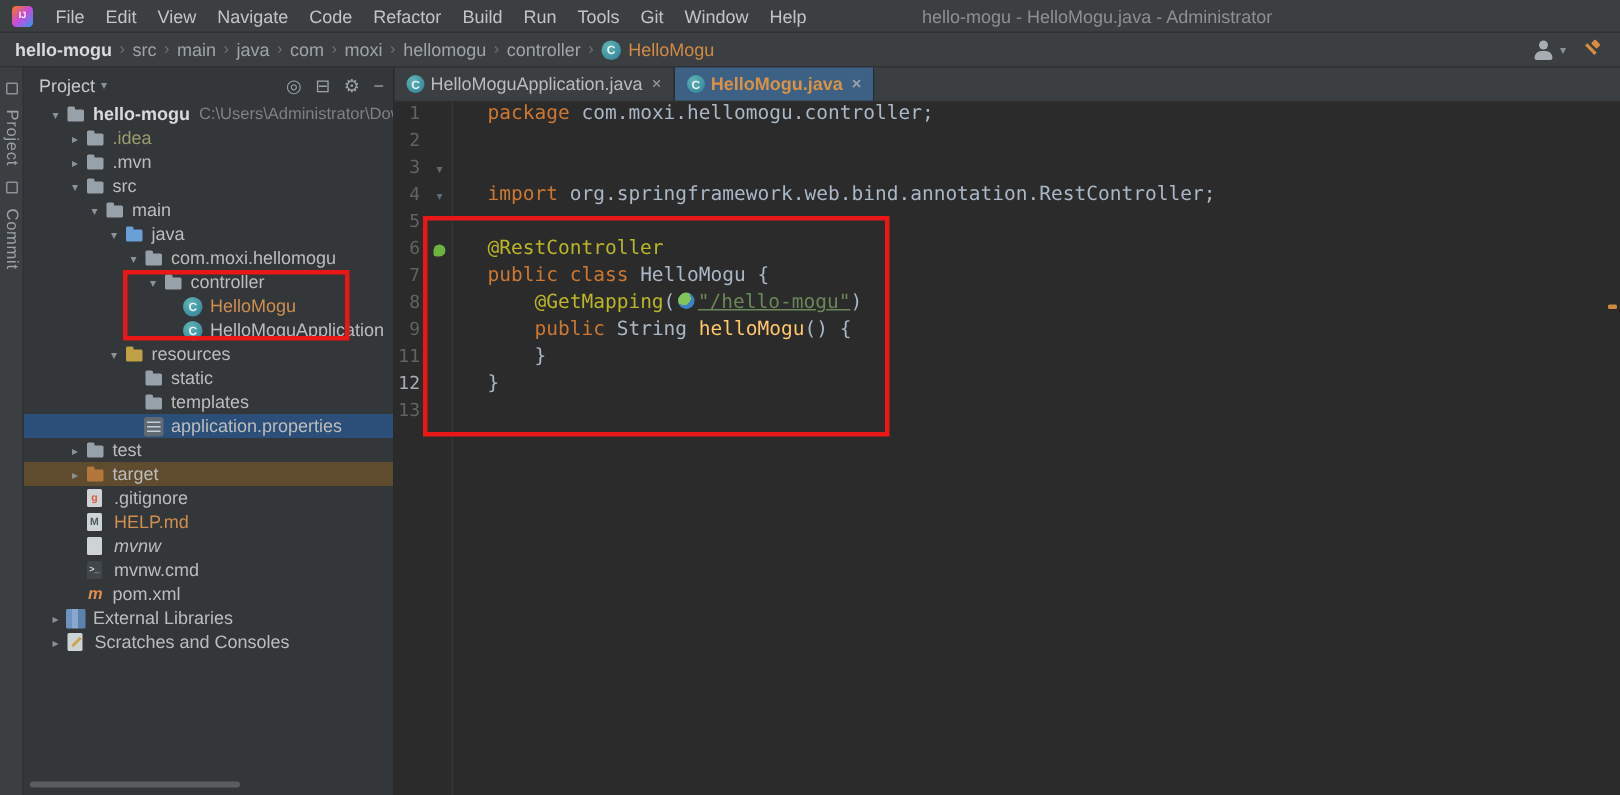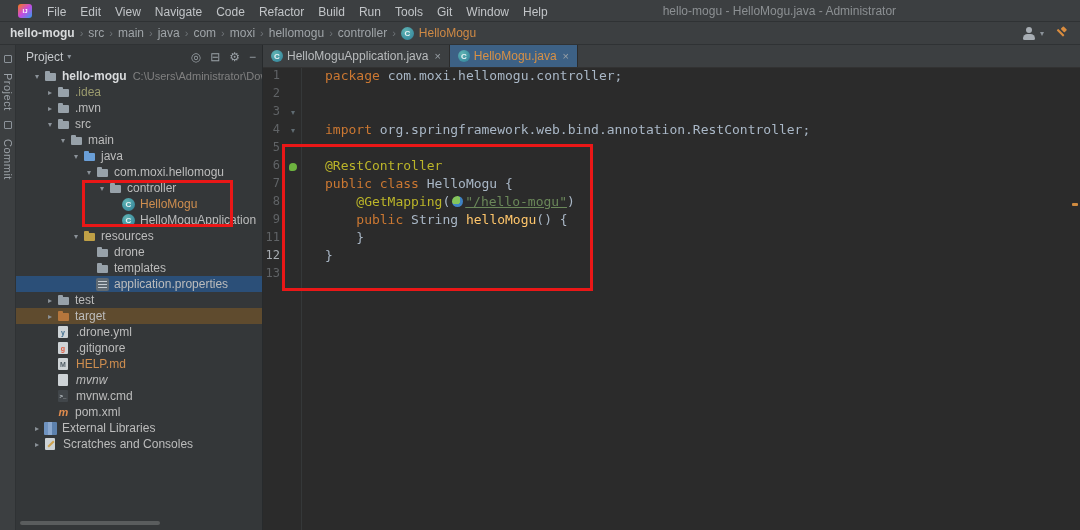--- a/index.html
+++ b/index.html
@@ -4,27 +4,27 @@
 <style>
   * { margin:0; padding:0; box-sizing:border-box; }
   html,body { background:#1e1e1e; }
   .app {
     position:relative; width:1080px; height:530px; overflow:hidden;
     background:#2b2b2b; font-family:"Liberation Sans",sans-serif;
     -webkit-font-smoothing:antialiased; color:#bcbcbc;
   }
   
   .titlebar { height:22px; background:#3c3f41; border-bottom:1px solid #2f3234;
-    display:flex; align-items:center; padding:0 18px; }
+    display:flex; align-items:center; padding:0 8px; }
   .idea-logo { width:14px; height:14px; border-radius:3px; margin-right:8px; position:relative;
     background:linear-gradient(135deg,#f97a12 0%,#c84ae0 50%,#2e9ded 100%); }
   .idea-logo::after { content:'IJ'; position:absolute; inset:0; display:flex; align-items:center;
     justify-content:center; font-size:6px; font-weight:bold; color:#fff; }
   .menu-item { color:#c2c5c8; font-size:12px; padding:0 7px; cursor:default; }
-  .win-title { color:#8c9093; font-size:12px; margin-left:108px; }
+  .win-title { color:#8c9093; font-size:12px; margin-left:70px; }
   
   .navbar { height:23px; background:#3c3f41; border-bottom:1px solid #2f3234;
     display:flex; align-items:center; padding:0 8px; }
   .bc-item { color:#9fa4a8; font-size:12px; padding:0 2px; }
   .bc-root { color:#d8dadc; font-weight:bold; }
   .bc-sep { color:#6f7478; font-size:11px; padding:0 3px; }
   .bc-file { display:flex; align-items:center; padding-left:2px; }
   .bc-file-label { color:#d08a45; font-size:12px; margin-left:1px; }
   .nav-right { margin-left:auto; display:flex; align-items:center; gap:10px; padding-right:4px; }
   .icon-user { width:14px; height:14px; position:relative; display:inline-block; }
@@ -91,21 +91,21 @@
   .i-scratches::before { content:''; position:absolute; left:2px; top:5px; width:8px; height:2px;
     background:#cfa34f; transform:rotate(-45deg); }
   .hscroll { position:absolute; left:4px; bottom:5px; width:140px; height:4px; border-radius:2px;
     background:#5a5d5e; }
   
   .editor { flex:1; display:flex; flex-direction:column; background:#2b2b2b; position:relative; }
   .tabs { height:23px; background:#3c3f41; border-bottom:1px solid #323232;
     display:flex; align-items:stretch; }
   .tab { display:flex; align-items:center; padding:0 8px; border-right:1px solid #2b2b2b;
     font-size:12px; color:#b9bcbe; cursor:default; }
-  .tab.active { background:#3d6185; }
+  .tab.active { background:#3d6185;font-weight:bold; }
   .tab .ticon { width:12px; height:12px; margin-right:4px; }
   .tab-label-active { color:#d99145; }
   .tab-close { color:#9aa1a7; margin-left:6px; font-size:11px; }
   .code { flex:1; position:relative; overflow:hidden; }
   .code::before { content:''; position:absolute; left:38px; top:0; bottom:0; width:1px; background:#353839; }
   .code-line { display:flex; height:18px; line-height:18px; }
   .lnum { width:22px; padding-right:5px; text-align:right; flex:none;
     font:12px "DejaVu Sans Mono",monospace; color:#606366; }
   .lnum.current { color:#a8adb3; }
   .gcol { width:16px; flex:none; text-align:center; position:relative;
@@ -246,46 +246,41 @@
             <span class="tlabel">HelloMoguApplication</span>
           </div>
           <div class="tree-row" style="padding-left: 53px;">
             <span class="chevron">▾</span>
             <span class="ticon i-resource-folder fld"></span>
             <span class="tlabel">resources</span>
           </div>
           <div class="tree-row" style="padding-left: 66px;">
             <span class="chevron"></span>
             <span class="ticon i-folder fld"></span>
-            <span class="tlabel">drone</span>
+            <span class="tlabel">static</span>
           </div>
           <div class="tree-row" style="padding-left: 66px;">
             <span class="chevron"></span>
             <span class="ticon i-folder fld"></span>
             <span class="tlabel">templates</span>
           </div>
           <div class="tree-row selected" style="padding-left: 66px;">
             <span class="chevron"></span>
             <span class="ticon i-properties"></span>
             <span class="tlabel">application.properties</span>
           </div>
           <div class="tree-row" style="padding-left: 27px;">
             <span class="chevron">▸</span>
             <span class="ticon i-folder fld"></span>
             <span class="tlabel">test</span>
           </div>
           <div class="tree-row excluded-row" style="padding-left: 27px;">
             <span class="chevron">▸</span>
             <span class="ticon i-folder-excluded fld"></span>
             <span class="tlabel">target</span>
-          </div>
-          <div class="tree-row" style="padding-left: 27px;">
-            <span class="chevron"></span>
-            <span class="ticon i-yml pg"></span>
-            <span class="tlabel">.drone.yml</span>
           </div>
           <div class="tree-row" style="padding-left: 27px;">
             <span class="chevron"></span>
             <span class="ticon i-git pg"></span>
             <span class="tlabel">.gitignore</span>
           </div>
           <div class="tree-row" style="padding-left: 27px;">
             <span class="chevron"></span>
             <span class="ticon i-markdown pg"></span>
             <span class="tlabel c-orange">HELP.md</span>

